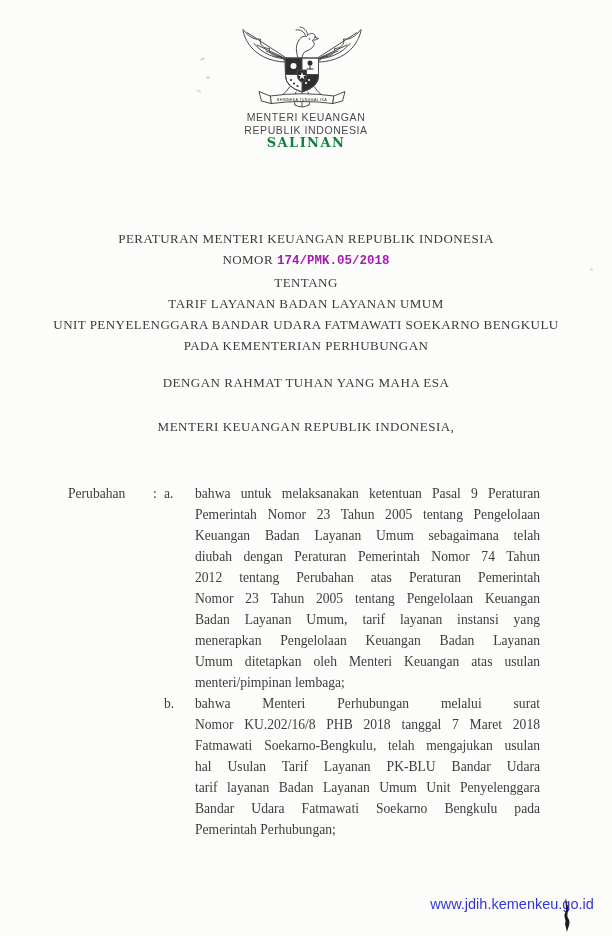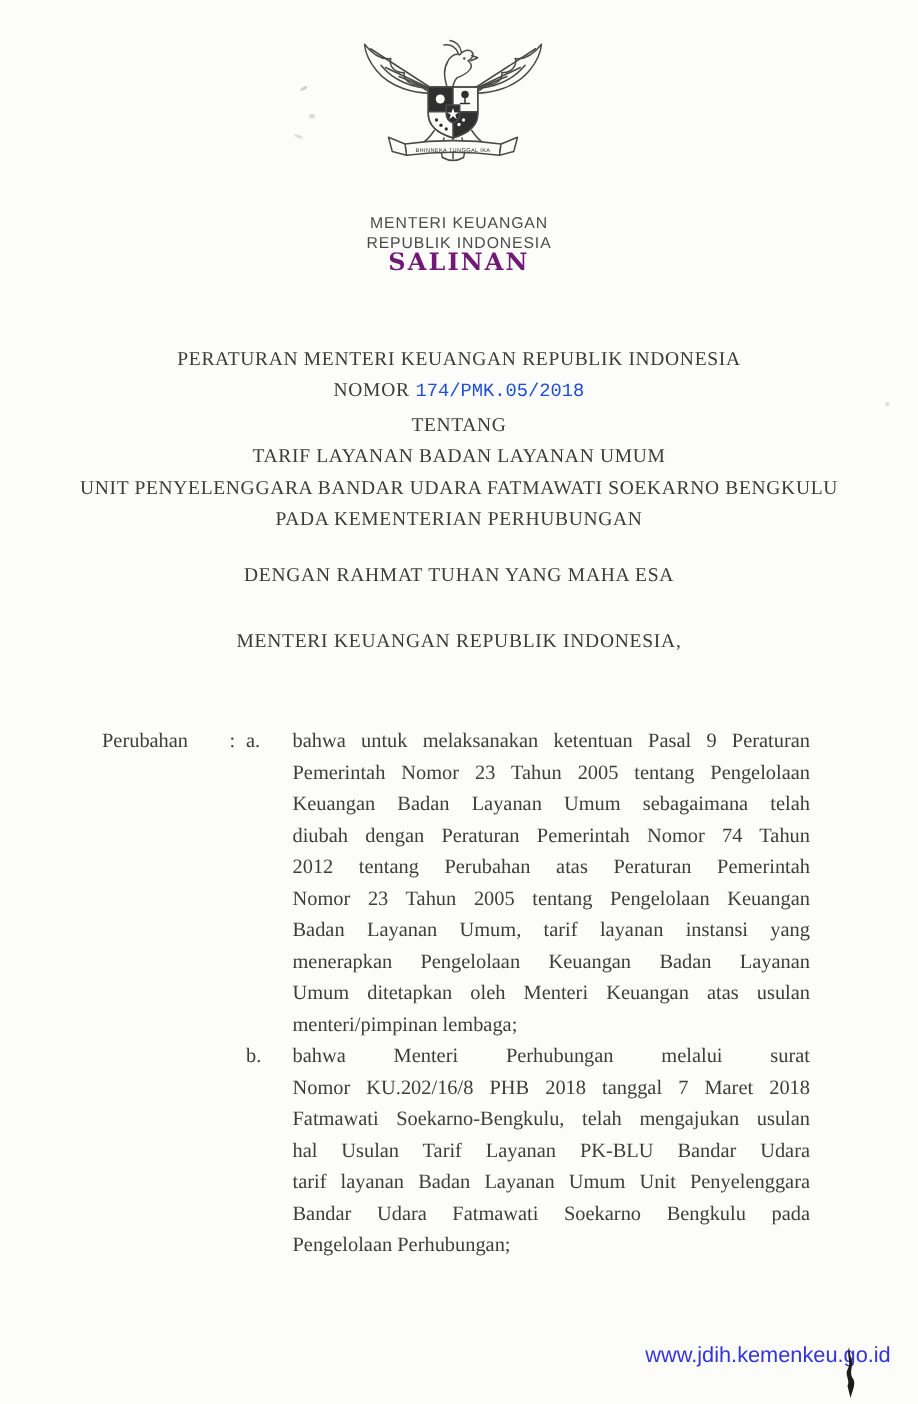--- a/index.html
+++ b/index.html
@@ -10,40 +10,40 @@
     background:#fcfcfa;
     overflow:hidden;
     font-family:"Liberation Serif", serif;
     color:#3b3b3b;
   }
   
   .emblem{
     position:absolute;top:26px;left:239px;width:126px;height:82px;
   }
   .letterhead{
-    position:absolute;top:111px;left:0;width:612px;text-align:center;margin-top:32px;
+    position:absolute;top:111px;left:0;width:612px;text-align:center;
   }
   .ministry-line{
     font-family:"Liberation Sans", sans-serif;
     font-size:10.5px;line-height:12.5px;color:#4a4a4a;letter-spacing:.6px;
   }
   .salinan{
     font-family:"DejaVu Serif", serif;
-    font-size:16px;line-height:15px;font-weight:bold;color:#701a75;
+    font-size:13px;line-height:15px;font-weight:bold;color:#15803d;
     letter-spacing:1.4px;margin-top:-1px;
   }
   
   .title-block{
     position:absolute;top:228px;left:0;width:612px;text-align:center;
     font-size:13px;line-height:21px;letter-spacing:.45px;color:#3a3a3a;
   }
   .nomor-row{display:flex;justify-content:center;align-items:baseline;gap:4px;}
   .nomor-value{
     font-family:"Liberation Mono", monospace;
-    font-size:12.5px;font-weight:400;letter-spacing:0;color:#1d4ed8;
+    font-size:12.5px;font-weight:700;letter-spacing:0;color:#a21caf;
   }
   .invocation{
     position:absolute;top:375px;left:0;width:612px;text-align:center;
     font-size:13px;letter-spacing:.5px;color:#3a3a3a;
   }
   .authority{
     position:absolute;top:419px;left:0;width:612px;text-align:center;
     font-size:13px;letter-spacing:.5px;color:#3a3a3a;
   }
   
@@ -192,21 +192,21 @@
 
     <div class="c-item item-b">
       <span class="c-marker">b.</span>
       <div class="c-lines">
         <div class="jl">bahwa Menteri Perhubungan melalui surat</div>
         <div class="jl">Nomor KU.202/16/8 PHB 2018 tanggal 7 Maret 2018</div>
         <div class="jl">Fatmawati Soekarno-Bengkulu, telah mengajukan usulan</div>
         <div class="jl">hal Usulan Tarif Layanan PK-BLU Bandar Udara</div>
         <div class="jl">tarif layanan Badan Layanan Umum Unit Penyelenggara</div>
         <div class="jl">Bandar Udara Fatmawati Soekarno Bengkulu pada</div>
-        <div class="jl last">Pengelolaan Perhubungan;</div>
+        <div class="jl last">Pemerintah Perhubungan;</div>
       </div>
     </div>
   </div>
 
   <div class="artifact a1"></div>
   <div class="artifact a2"></div>
   <div class="artifact a3"></div>
   <div class="artifact a4"></div>
 
   <div class="watermark">www.jdih.kemenkeu.go.id</div>

